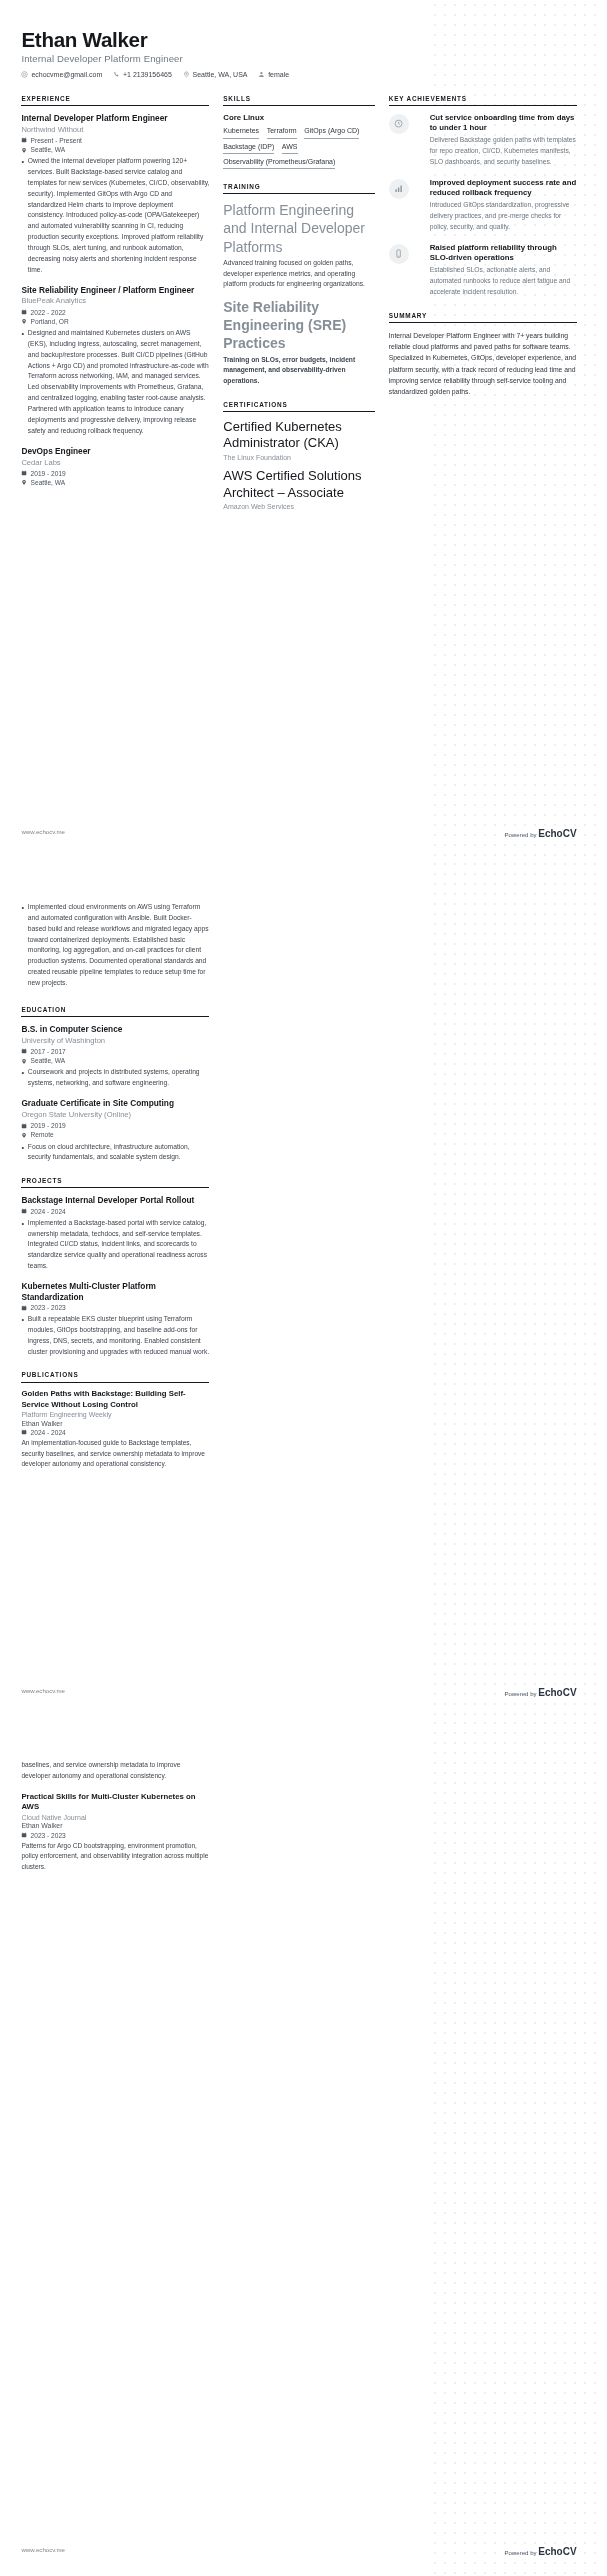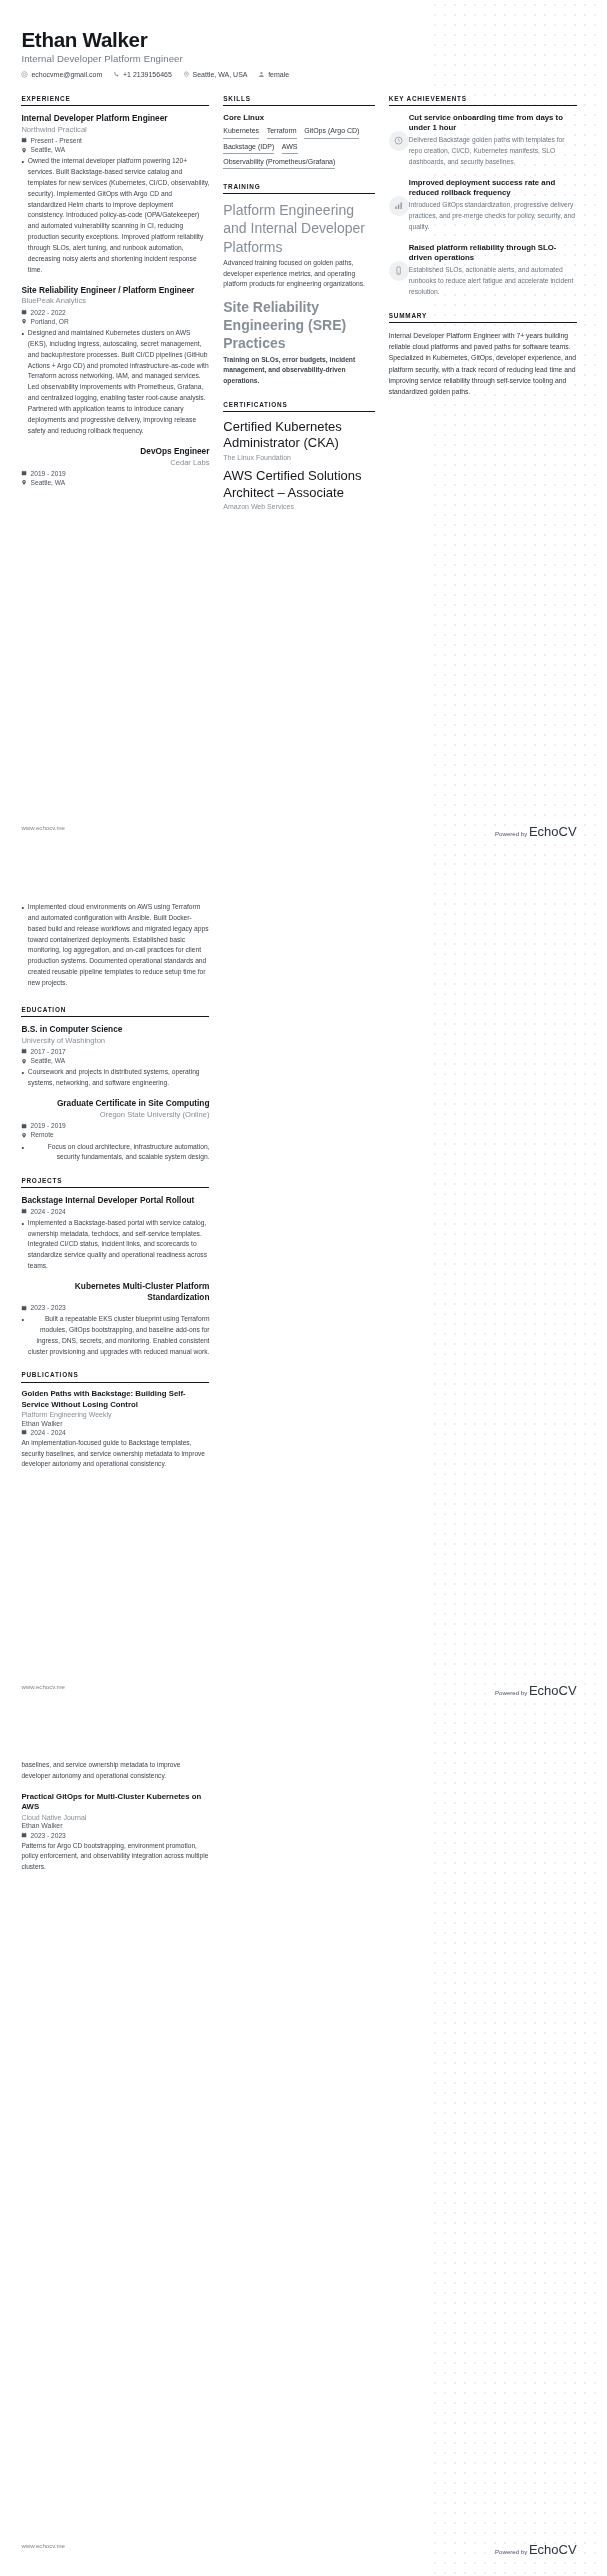--- a/index.html
+++ b/index.html
@@ -85,21 +85,21 @@
     color: #15181c;
     text-transform: uppercase;
     padding-bottom: 3.1px;
     border-bottom: 1.2px solid #15181c;
     margin-bottom: 6.9px;
   }
   .sec + .sec { margin-top: 13.8px; }
 
   
   .entry { margin-bottom: 9.2px; }
-  .entry:last-child { margin-bottom: 0; text-align: right; }
+  .entry:last-child { margin-bottom: 0; }
   .entry-title {
     font-size: 8.3px;
     font-weight: 700;
     color: #15181c;
     line-height: 1.25;
   }
   .entry-org {
     font-size: 7.6px;
     color: #868f98;
     margin-top: 1.5px;
@@ -163,21 +163,21 @@
     color: #15181c;
     line-height: 1.3;
   }
   .cert-issuer {
     font-size: 7px;
     color: #868f98;
     margin-top: 1.5px;
   }
 
   
-  .ach-item { display: flex; gap: 0; margin-bottom: 10px; align-items: center; }
+  .ach-item { display: flex; gap: 21px; margin-bottom: 10px; }
   .ach-item:last-child { margin-bottom: 0; }
   .ach-icon {
     flex: none;
     width: 20px; height: 20px;
     border-radius: 50%;
     background: #eef0f2;
     display: flex; align-items: center; justify-content: center;
     color: #8b949d;
     margin-top: 0.8px;
   }
@@ -212,21 +212,21 @@
     bottom: 20px;
     display: flex;
     justify-content: space-between;
     padding: 0 21.4px;
     font-size: 6.1px;
     color: #7d858d;
     z-index: 3;
   }
   .brand { color: #6f7780; }
   .brand b { color: #4f5864; font-weight: 400; }
-  .brand .logo { color: #2b3440; font-weight: 400; font-size: 13px; }
+  .brand .logo { color: #2b3440; font-weight: 700; font-size: 10px; }
 
   .pub-item { margin-bottom: 8.4px; }
   .pub-title { font-size: 7.8px; font-weight: 700; color: #15181c; line-height: 1.3; }
   .pub-venue { font-size: 7px; color: #868f98; margin-top: 1.5px; }
   .pub-author { font-size: 6.9px; color: #4b535b; margin-top: 1.5px; }
   .pub-desc { font-size: 6.6px; color: #3d444c; line-height: 1.6; margin-top: 2.3px; }
 </style>
 </head>
 <body>
 
@@ -278,21 +278,21 @@
     </div>
 
     <div class="cols">
 
       <div class="col-left">
         <div class="sec">
           <div class="sec-title">EXPERIENCE</div>
 
           <div class="entry">
             <div class="entry-title">Internal Developer Platform Engineer</div>
-            <div class="entry-org">Northwind Practical</div>
+            <div class="entry-org">Northwind Without</div>
             <div class="meta-row">
               <svg width="6.1" height="6.1" viewBox="0 0 16 16" fill="#4b535b">
                   <rect x="2" y="3" width="12" height="11" rx="1.3"></rect>
                   <rect x="4.2" y="1" width="1.3" height="3" rx=".5"></rect>
                   <rect x="10.5" y="1" width="1.3" height="3" rx=".5"></rect>
                 </svg>
               <span>Present  -  Present</span>
             </div>
             <div class="meta-row">
               <svg width="6.1" height="6.1" viewBox="0 0 16 16" fill="#4b535b">
@@ -598,21 +598,21 @@
 <div class="page page-3">
   <div class="dots"></div>
   <div class="dots-mask"></div>
 
   <div class="content">
     <div class="cols cont">
       <div class="col-left">
         <div class="pub-desc" style="color:#3d444c;">baselines, and service ownership metadata to improve developer autonomy and operational consistency.</div>
 
         <div class="pub-item" style="margin-top:10.7px;">
-          <div class="pub-title">Practical GitOps for Multi-Cluster Kubernetes on AWS</div>
+          <div class="pub-title">Practical Skills for Multi-Cluster Kubernetes on AWS</div>
           <div class="pub-venue">Cloud Native Journal</div>
           <div class="pub-author">Ethan Walker</div>
           <div class="meta-row">
             <svg width="6.1" height="6.1" viewBox="0 0 16 16" fill="#4b535b">
                 <rect x="2" y="3" width="12" height="11" rx="1.3"></rect>
                 <rect x="4.2" y="1" width="1.3" height="3" rx=".5"></rect>
                 <rect x="10.5" y="1" width="1.3" height="3" rx=".5"></rect>
               </svg>
             <span>2023  -  2023</span>
           </div>

